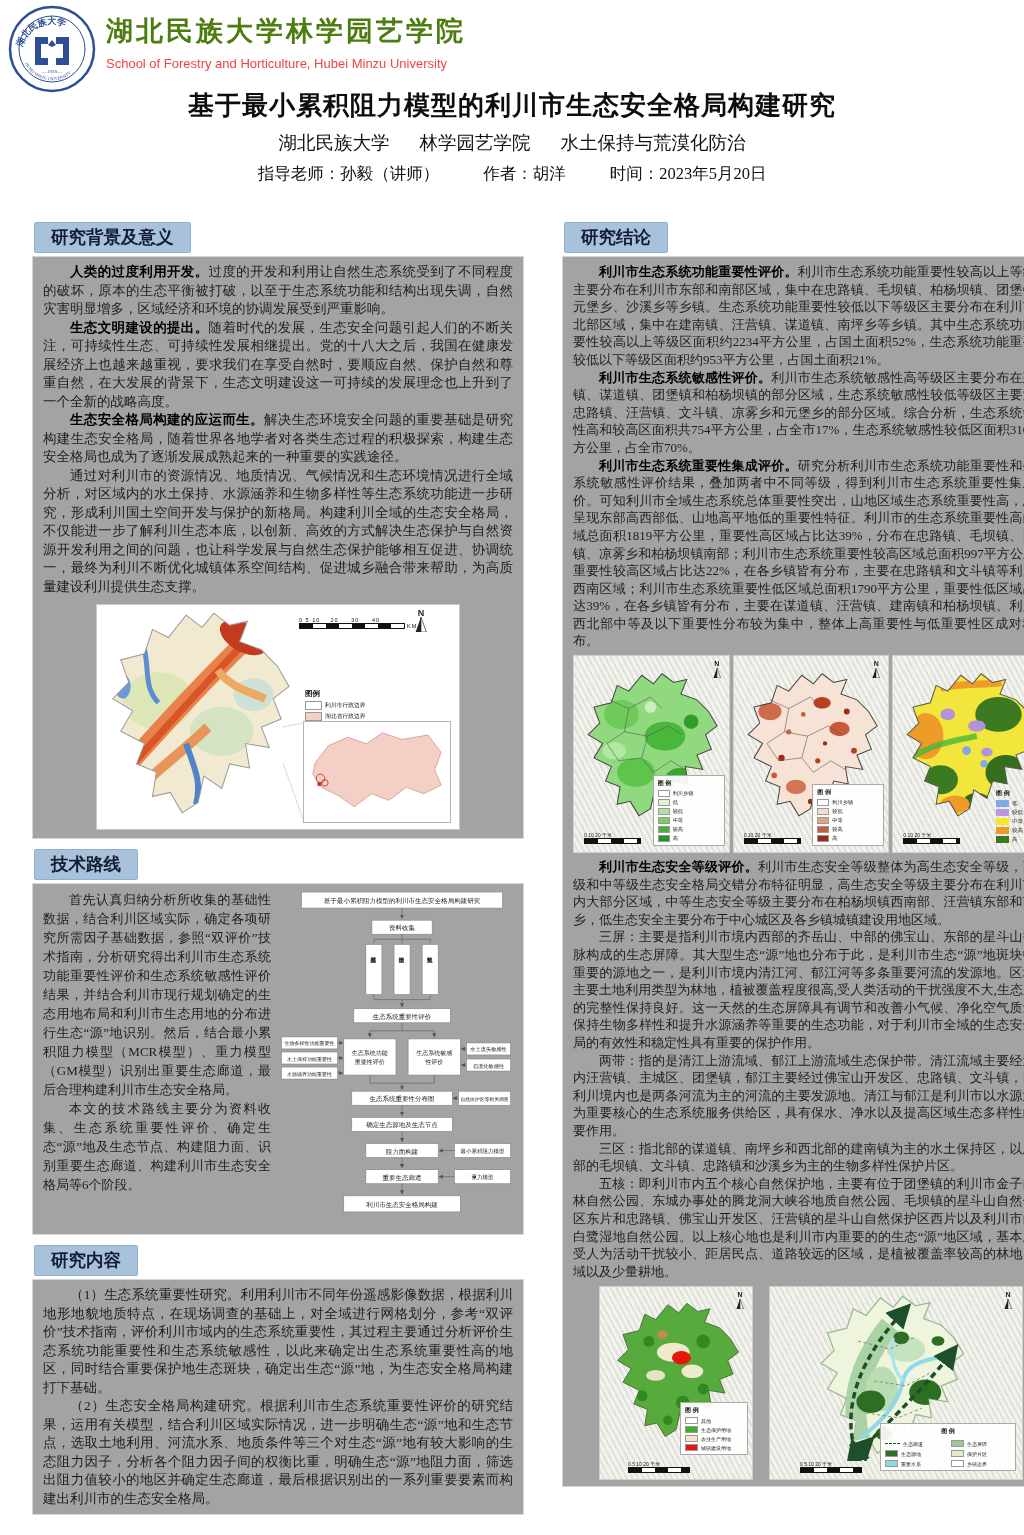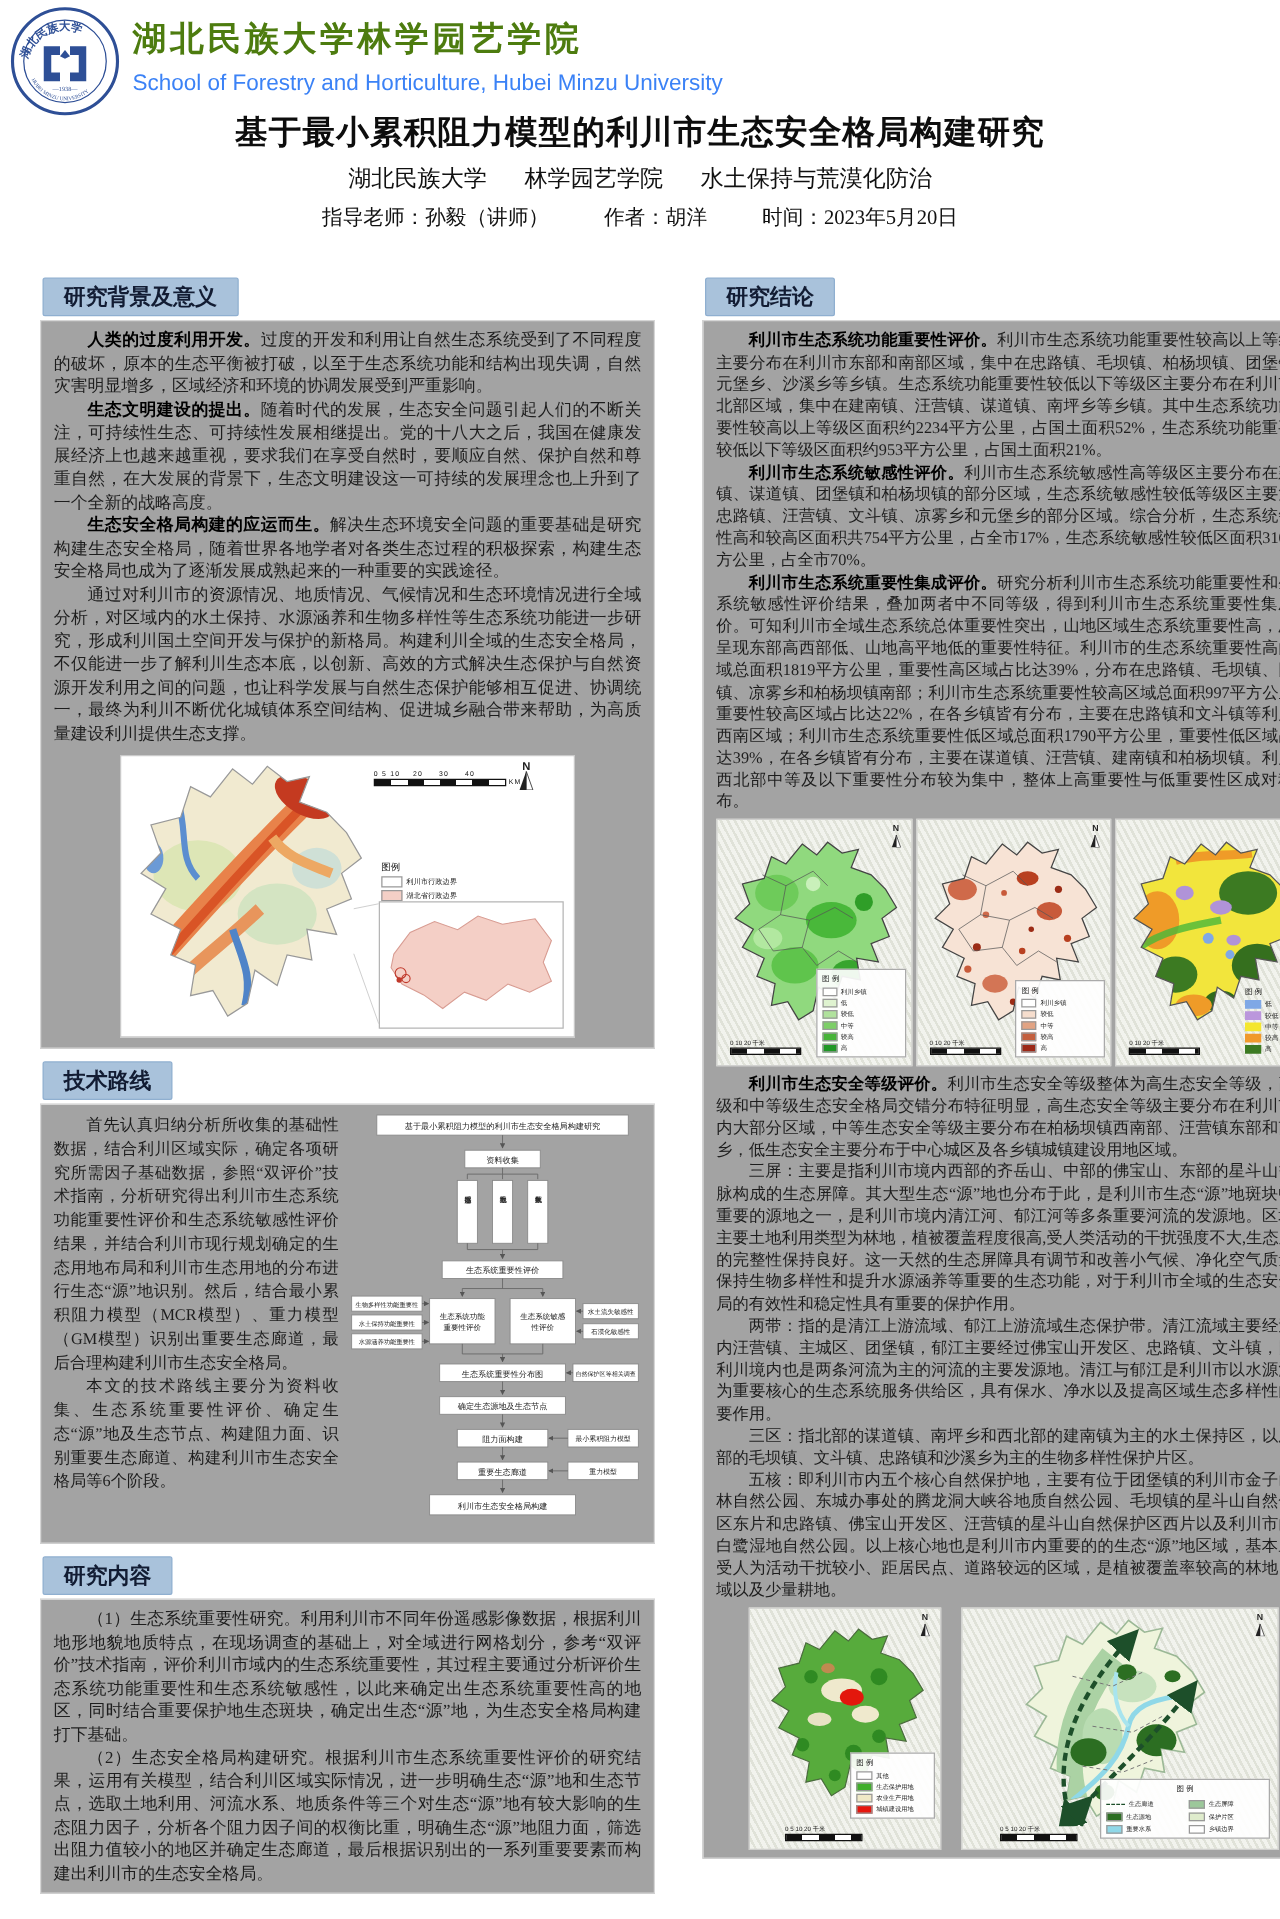--- a/index.html
+++ b/index.html
@@ -2,21 +2,21 @@
 <html><head>
 <meta charset="utf-8">
 <style>
   html,body{margin:0;padding:0;}
   body{width:1024px;height:1535px;position:relative;overflow:hidden;background:#ffffff;
        font-family:"Liberation Serif","DejaVu Serif",serif;color:#222;}
   
   .hdr{position:absolute;top:5px;left:8px;display:flex;gap:10px;align-items:flex-start;}
   .logo{width:88px;height:88px;flex:0 0 auto;}
   .school-cn{font-size:27px;font-weight:bold;color:#4d7c0f;letter-spacing:3px;margin-top:8px;}
-  .school-en{font-size:18px;color:#3b82f6;font-family:"Liberation Sans",sans-serif;margin-top:7px;}
+  .school-en{font-size:13px;color:#ef4444;font-family:"Liberation Sans",sans-serif;margin-top:7px;}
   .title-main{position:absolute;top:88px;left:0;width:100%;text-align:center;font-size:26px;
               font-weight:bold;color:#0d0d0d;font-family:"Liberation Sans",sans-serif;letter-spacing:1px;}
   .title-aff{position:absolute;top:130px;left:0;width:100%;display:flex;justify-content:center;gap:30px;
              font-size:18.5px;color:#111;}
   .title-meta{position:absolute;top:163px;left:0;width:100%;display:flex;justify-content:center;gap:44px;
               font-size:16.5px;color:#111;}
   
   .col{position:absolute;top:222px;padding-left:24px;}
   .col-left{left:8px;width:492px;}
   .col-right{left:538px;width:498px;}
@@ -27,21 +27,21 @@
   .para{margin:0;text-indent:2em;text-align:justify;font-size:13.5px;line-height:18.5px;color:#1d1d1d;}
   .col-right .para{font-size:13px;line-height:17.6px;}
   .lead{font-family:"Liberation Sans",sans-serif;font-weight:bold;color:#000;}
   .section{margin-bottom:10px;}
   
   .bigmap{position:relative;width:362px;height:224px;margin:8px auto 2px;border:1px solid #c9c9c9;background:#fff;}
   .north{position:absolute;display:flex;flex-direction:column;align-items:center;font-family:"Liberation Sans",sans-serif;}
   .north .n{font-size:9px;font-weight:bold;color:#222;line-height:8px;}
   .ticks{font-size:5.5px;color:#111;letter-spacing:1px;font-family:"Liberation Sans",sans-serif;white-space:pre;}
   .sbar{height:4px;border:0.5px solid #111;background:repeating-linear-gradient(90deg,#111 0 13px,#fff 13px 26px);}
-  .lg-title{font-size:7.5px;font-weight:normal;color:#111;font-family:"Liberation Sans",sans-serif;margin-bottom:2px;}
+  .lg-title{font-size:7.5px;font-weight:bold;color:#111;font-family:"Liberation Sans",sans-serif;margin-bottom:2px;}
   .lg-row{display:flex;align-items:center;gap:3px;margin-top:2px;}
   .lg-sw{width:15px;height:7px;border:0.5px solid #999;flex:0 0 auto;}
   .lg-lb{font-size:5.8px;color:#222;font-family:"Liberation Sans",sans-serif;white-space:nowrap;}
   
   .tech-flex{display:flex;gap:8px;}
   .tech-text{width:228px;flex:0 0 auto;}
   .tech-text .para{font-size:13px;line-height:19px;}
   .fc{flex:1 1 auto;}
   
   .maps3{display:flex;gap:3px;margin:5px 0;}

